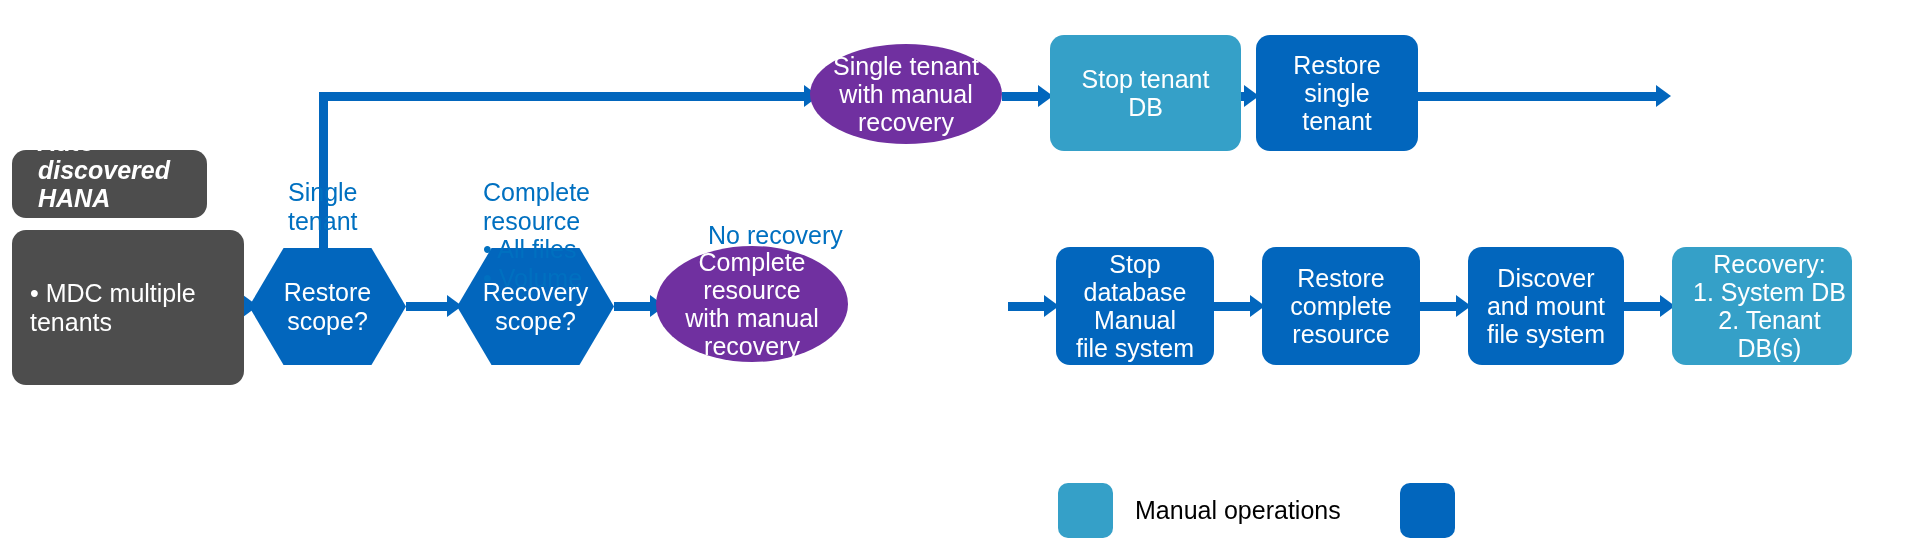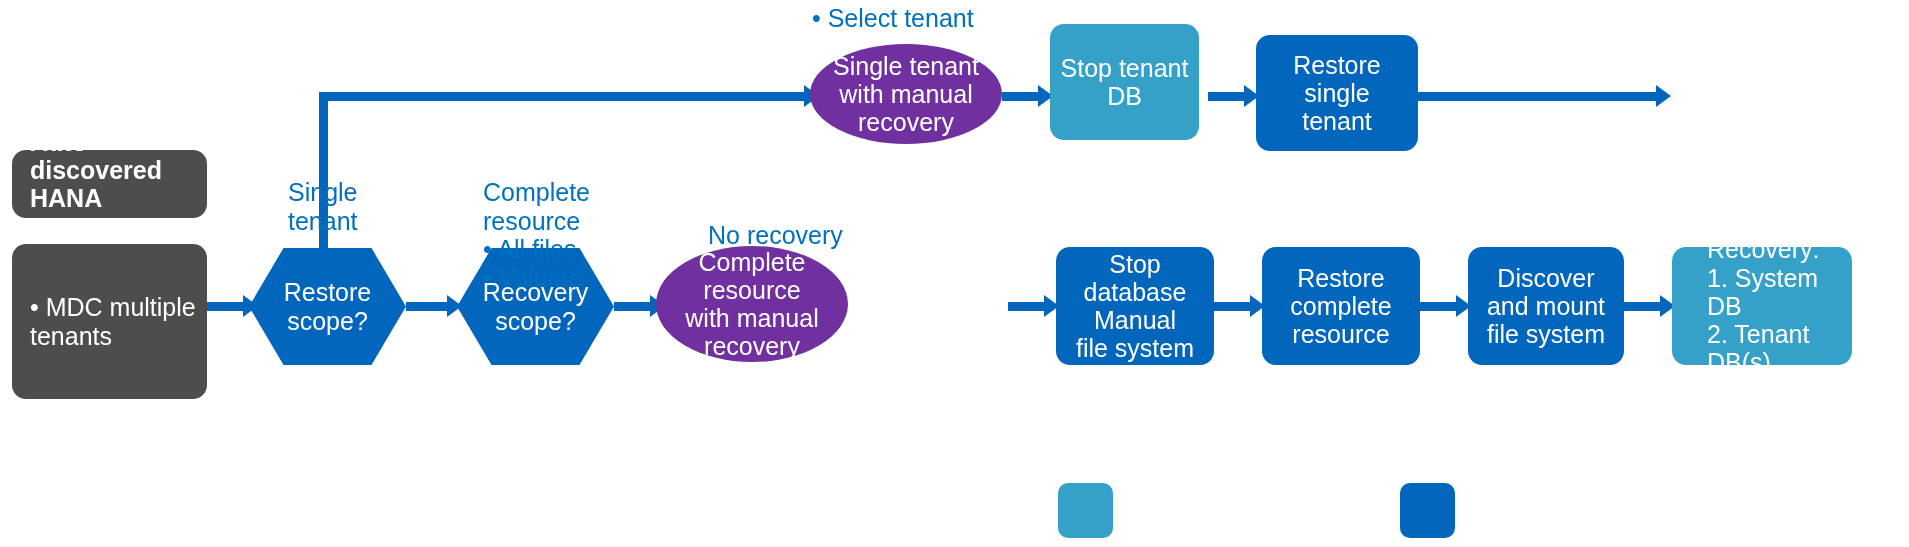--- a/index.html
+++ b/index.html
@@ -13,29 +13,29 @@
   #canvas{position:absolute;left:0;top:0;width:1909px;height:547px;}
 
   
   .node{position:absolute;box-sizing:border-box;display:flex;
         align-items:center;justify-content:center;text-align:center;
         color:#ffffff;line-height:1.13;}
 
   
   .gray-box{background:#4d4d4d;border-radius:14px;}
   .gray-box.head{font-weight:bold;font-size:25px;justify-content:flex-start;
-                 padding-left:18px;text-align:left;}
+                 padding-left:26px;text-align:left;font-style:italic;}
   .gray-box.body{font-size:25px;justify-content:flex-start;padding-left:18px;
                  text-align:left;}
 
   
   .box{border-radius:14px;font-size:25px;}
   .box.manual{background:#35a0c8;}
   .box.snapcenter{background:#0266bd;}
-  .box.left-align{justify-content:flex-start;text-align:left;padding-left:35px;}
+  .box.left-align{justify-content:flex-start;text-align:center;padding-left:15px;}
 
   
   .hex{background:#0266bd;font-size:25px;
        clip-path:polygon(22% 0%,78% 0%,100% 50%,78% 100%,22% 100%,0% 50%);}
 
   
   .ellipse{background:#7030a0;border-radius:50%;font-size:25px;}
 
   
   .line{position:absolute;background:#0266bd;}
@@ -89,39 +89,39 @@
 
   <div class="line" style="left:1420px;top:302px;width:42px;height:9px;"></div>
   <div class="arrow-head" style="left:1456px;top:295px;"></div>
 
   <div class="line" style="left:1624px;top:302px;width:42px;height:9px;"></div>
   <div class="arrow-head" style="left:1660px;top:295px;"></div>
 
   <div class="node gray-box head ml" style="left:12px;top:150px;width:195px;height:68px;">Auto discovered
 HANA resources</div>
 
-  <div class="node gray-box body ml" style="left:12px;top:244px;width:195px;height:155px;">•  MDC multiple
+  <div class="node gray-box body ml" style="left:12px;top:230px;width:232px;height:155px;">•  MDC multiple
     tenants</div>
 
   <div class="node hex ml" style="left:249px;top:248px;width:157px;height:117px;">Restore
 scope?</div>
 
   <div class="node hex ml" style="left:457px;top:248px;width:157px;height:117px;">Recovery
 scope?</div>
 
   <div class="node ellipse ml" style="left:810px;top:44px;width:192px;height:100px;">Single tenant
 with manual
 recovery</div>
 
   <div class="node ellipse ml" style="left:656px;top:246px;width:192px;height:116px;">Complete
 resource
 with manual
 recovery</div>
 
-  <div class="node box manual ml" style="left:1050px;top:24px;width:149px;height:116px;">Stop tenant
+  <div class="node box manual ml" style="left:1050px;top:35px;width:191px;height:116px;">Stop tenant
 DB</div>
 
   <div class="node box snapcenter ml" style="left:1256px;top:35px;width:162px;height:116px;">Restore
 single
 tenant</div>
 
 
   <div class="node box snapcenter ml" style="left:1056px;top:247px;width:158px;height:118px;">Stop
 database
 Manual
@@ -132,29 +132,29 @@
 resource</div>
 
   <div class="node box snapcenter ml" style="left:1468px;top:247px;width:156px;height:118px;">Discover
 and mount
 file system</div>
 
   <div class="node box manual left-align ml" style="left:1672px;top:247px;width:180px;height:118px;">Recovery:
 1.  System DB
 2.  Tenant DB(s)</div>
 
-  <div class="edge-label ml" style="left:812px;top:4px;">• Select tenant</div>
 
   <div class="edge-label ml" style="left:288px;top:178px;text-align:center;">Single
 tenant</div>
 
   <div class="edge-label ml" style="left:483px;top:178px;">Complete
 resource
 • All files
 • Volume</div>
 
   <div class="edge-label ml" style="left:708px;top:221px;">No recovery</div>
 
   <div class="legend-swatch" style="left:1058px;top:483px;background:#35a0c8;"></div>
+  <div class="legend-text" style="left:1135px;top:497px;">Manual operations</div>
 
   <div class="legend-swatch" style="left:1400px;top:483px;background:#0266bd;"></div>
 
 </div>
 
 </body></html>

